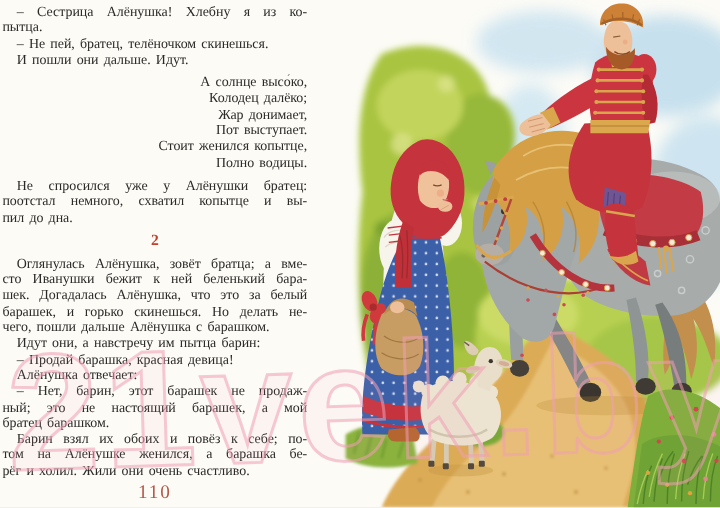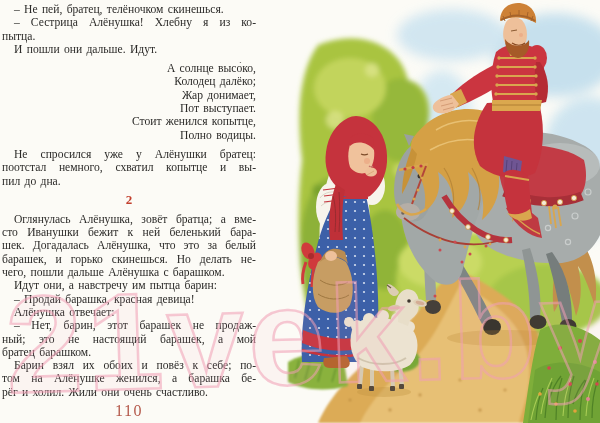--- a/index.html
+++ b/index.html
@@ -318,25 +318,25 @@
         <circle cx="470" cy="254" r="1.5" fill="#cc4a52"></circle>
           <circle cx="486" cy="246" r="1.5" fill="#cc4a52"></circle>
         <circle cx="462" cy="262" r="1.5" fill="#cc4a52"></circle>
           <circle cx="435" cy="296" r="1.5" fill="#cc4a52"></circle>
       </g>
     </g>
   </svg>
 
   <div class="tc" style="color: rgb(43, 42, 40);">
       <div class="blk para">
-        <div class="line lastline first">– Не пей, братец, телёночком скинешься.</div>
-      </div>
-      <div class="blk para">
         <div class="line just first">– Сестрица Алёнушка! Хлебну я из ко-</div>
         <div class="line lastline">пытца.</div>
+      </div>
+      <div class="blk para">
+        <div class="line lastline first">– Не пей, братец, телёночком скинешься.</div>
       </div>
       <div class="blk para">
         <div class="line lastline first">И пошли они дальше. Идут.</div>
       </div>
       <div class="blk verse">
         <div class="line">А солнце высо́ко,</div>
         <div class="line">Колодец далёко;</div>
         <div class="line">Жар донимает,</div>
         <div class="line">Пот выступает.</div>
         <div class="line">Стоит женился копытце,</div>

